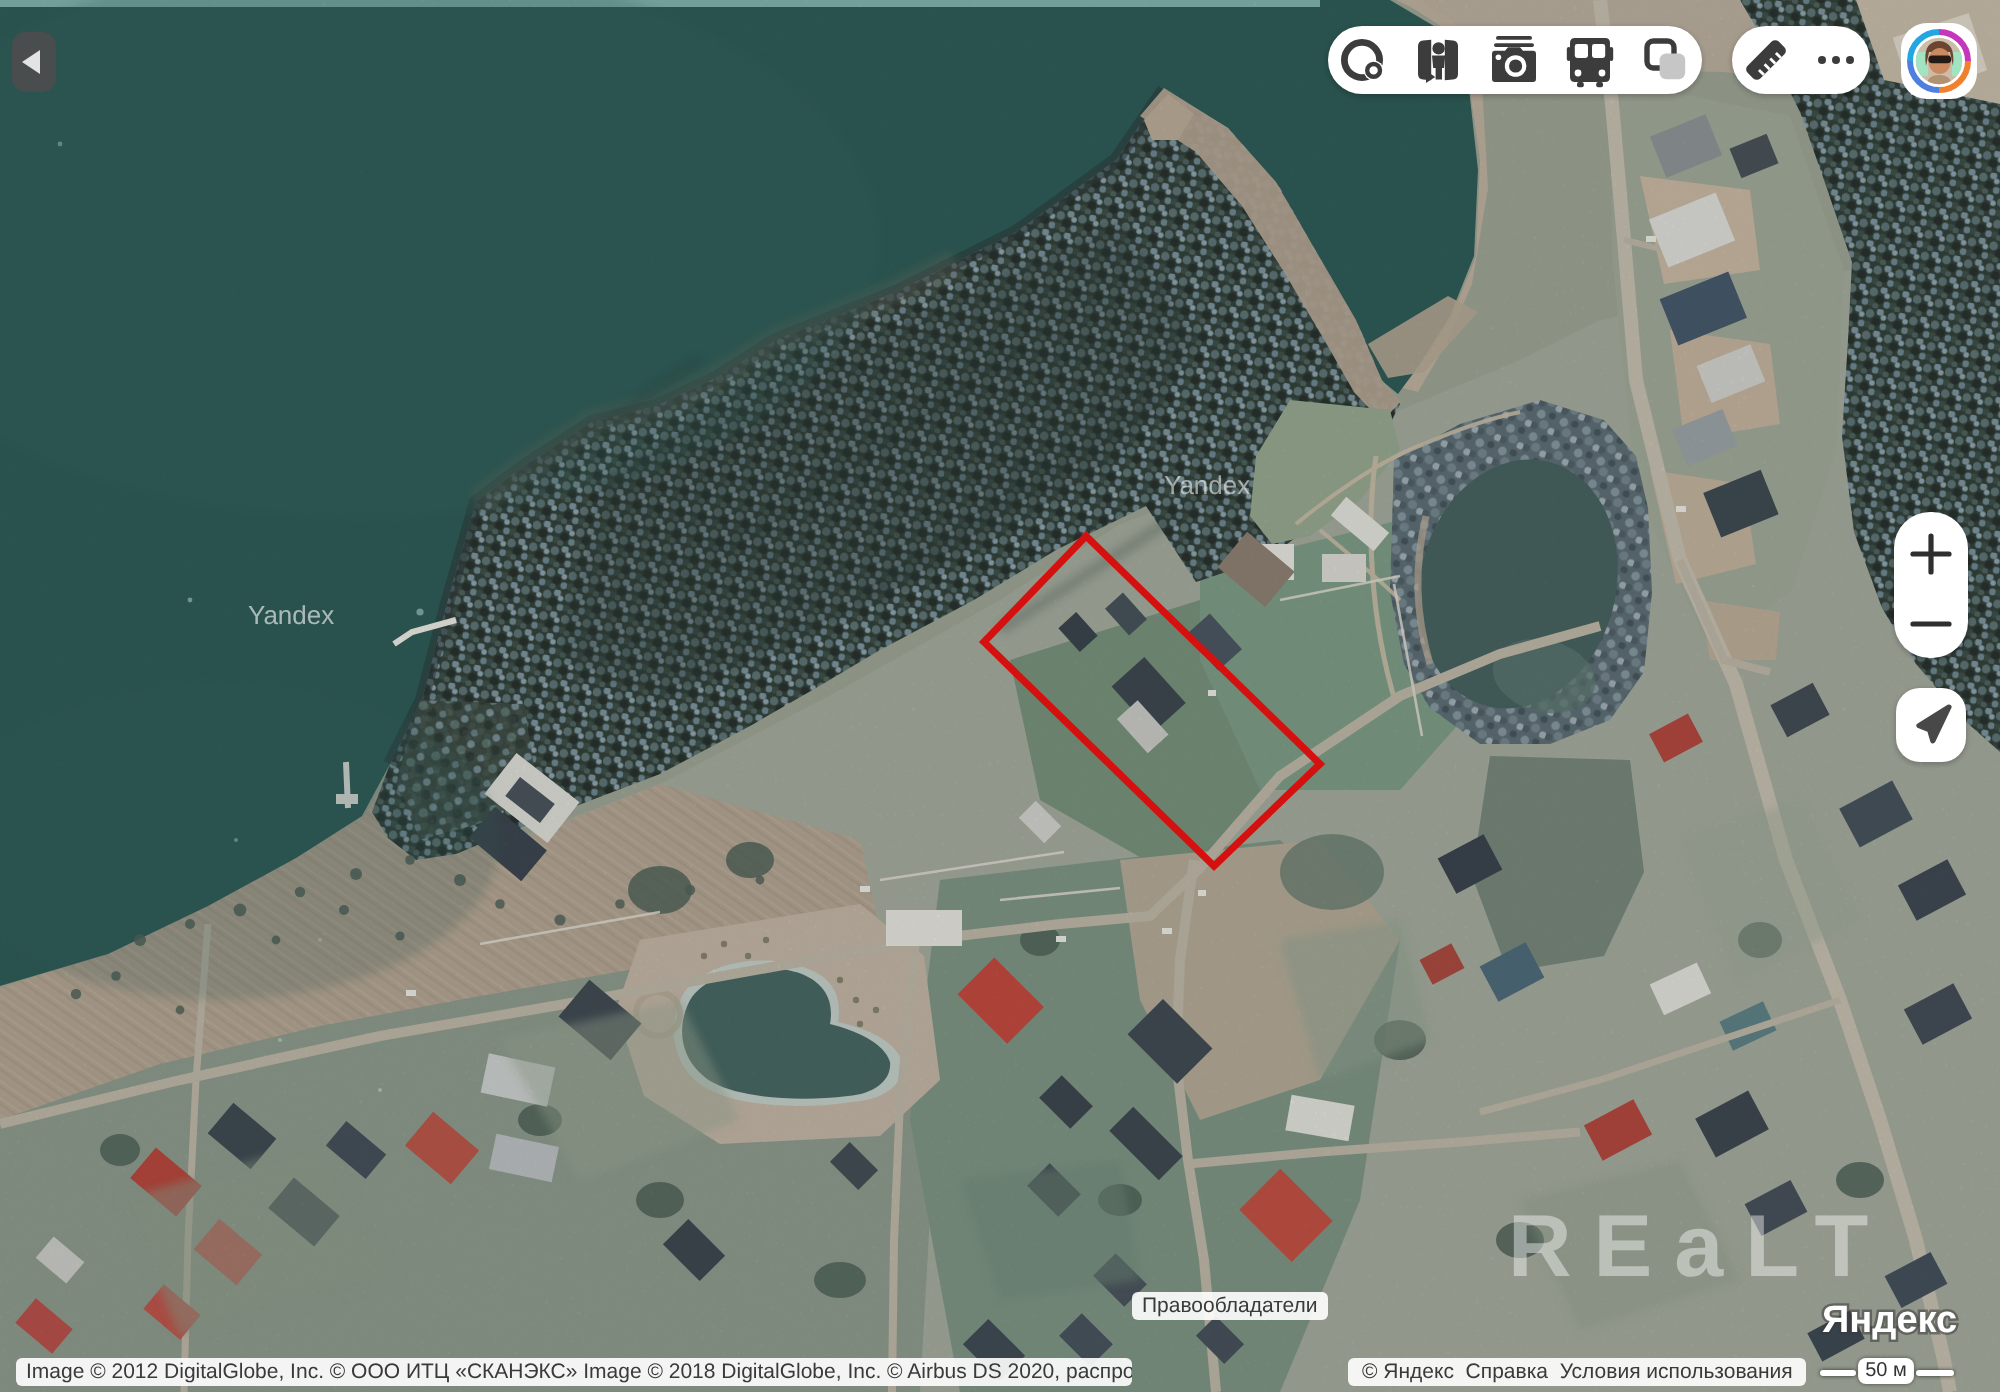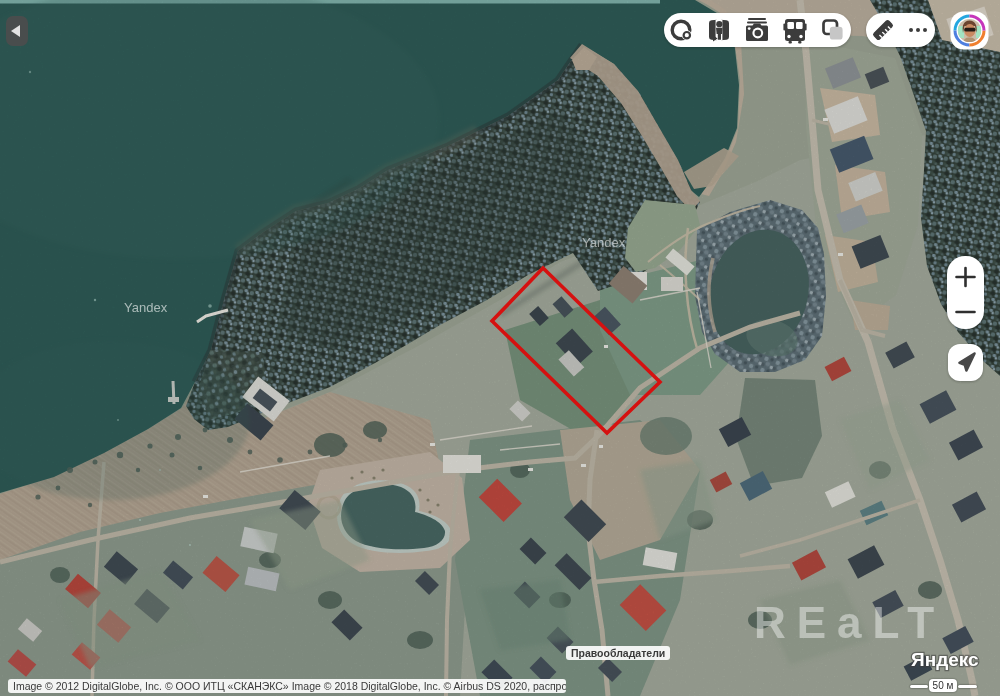--- a/index.html
+++ b/index.html
@@ -457,19 +457,20 @@
   </g>
 </svg>
 
 <div class="pill" style="left:948px;top:344px;width:35px;height:37px;border-radius:12px;"></div>
 <svg style="position:absolute;left:948px;top:344px;" width="35" height="37" viewBox="0 0 35 37">
   <path d="M26.5,9.5 L11.5,18.8 L16.8,20.9 L18.4,26.4 Z" fill="#484848" stroke="#484848" stroke-width="2.6" stroke-linejoin="round"></path>
 </svg>
 
 <div class="attr" style="left:8px;top:679px;height:14px;padding:0 0 0 5px;border-radius:3px;width:553px;overflow:hidden;">Image © 2012 DigitalGlobe, Inc. © ООО ИТЦ «СКАНЭКС» Image © 2018 DigitalGlobe, Inc. © Airbus DS 2020, распространяетс…</div>
 
-<div class="attr" style="left:566px;top:646px;height:14px;padding:0 5px;border-radius:3px;font-weight:bold;">Правообладатели</div>
-
+<div class="attr" style="left:566px;top:646px;height:14px;padding:0 5px;border-radius:3px;">Правообладатели</div>
+
+<div class="attr" style="left:674px;top:679px;height:14px;padding:0 7px;border-radius:3px;">© Яндекс&nbsp; Справка&nbsp; Условия использования</div>
 
 <div style="position:absolute;left:929px;top:679px;width:28px;height:13px;background:#ffffff;border-radius:4px;box-shadow:0 0 2px rgba(0,0,0,0.5);color:#333;font-size:10px;line-height:13px;text-align:center;font-family:Liberation Sans, sans-serif;">50 м</div>
 <div style="position:absolute;left:910px;top:685px;width:18px;height:2.5px;background:#fff;border-radius:2px;box-shadow:0 0 2px rgba(0,0,0,0.7);"></div>
 <div style="position:absolute;left:958px;top:685px;width:19px;height:2.5px;background:#fff;border-radius:2px;box-shadow:0 0 2px rgba(0,0,0,0.7);"></div>
 </div>
 
 </body></html>

